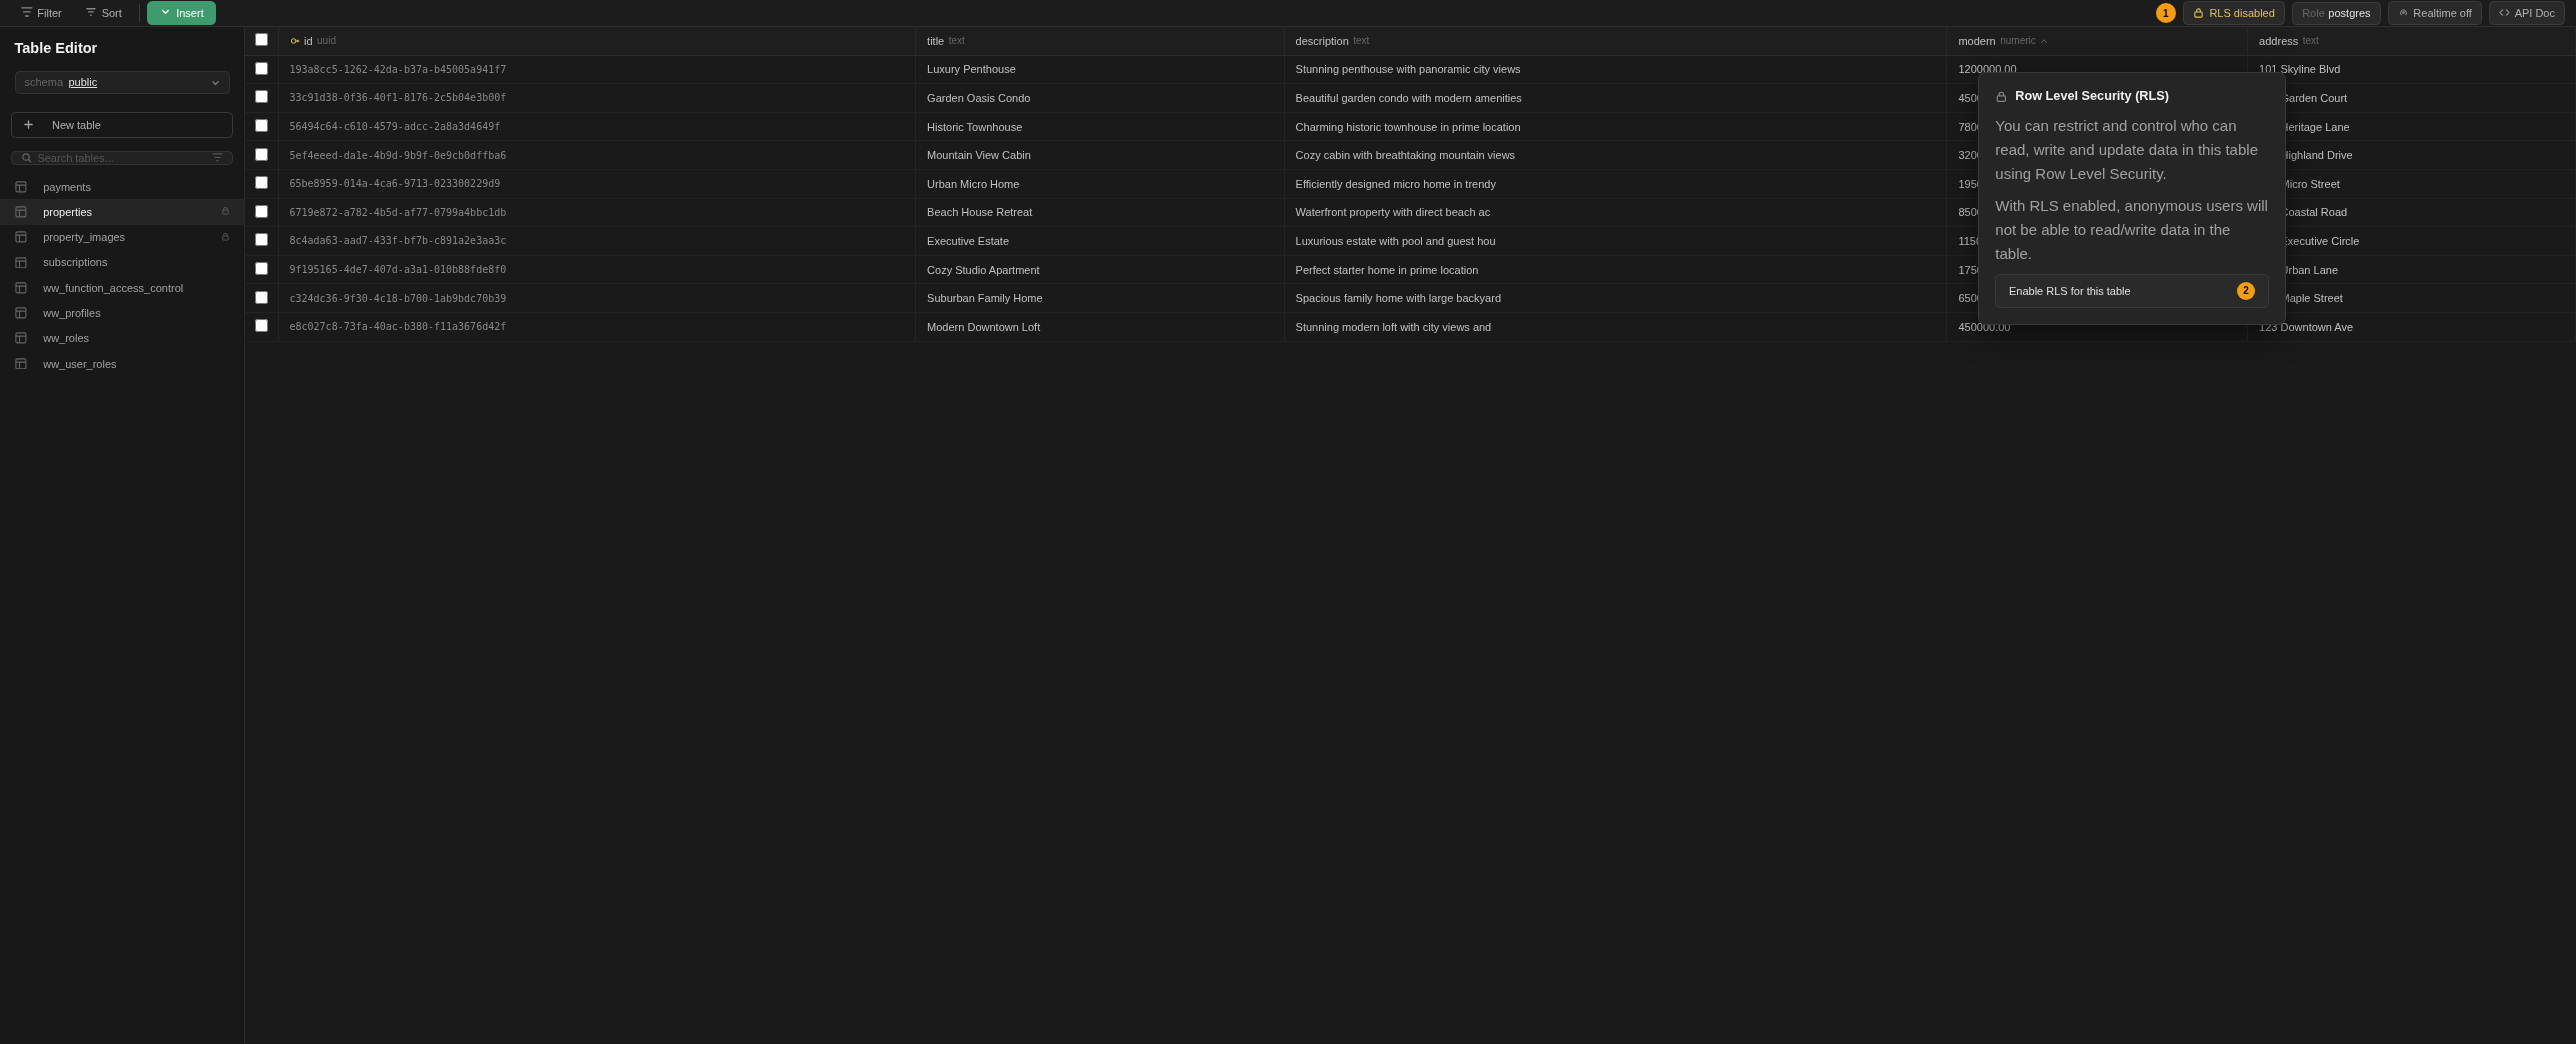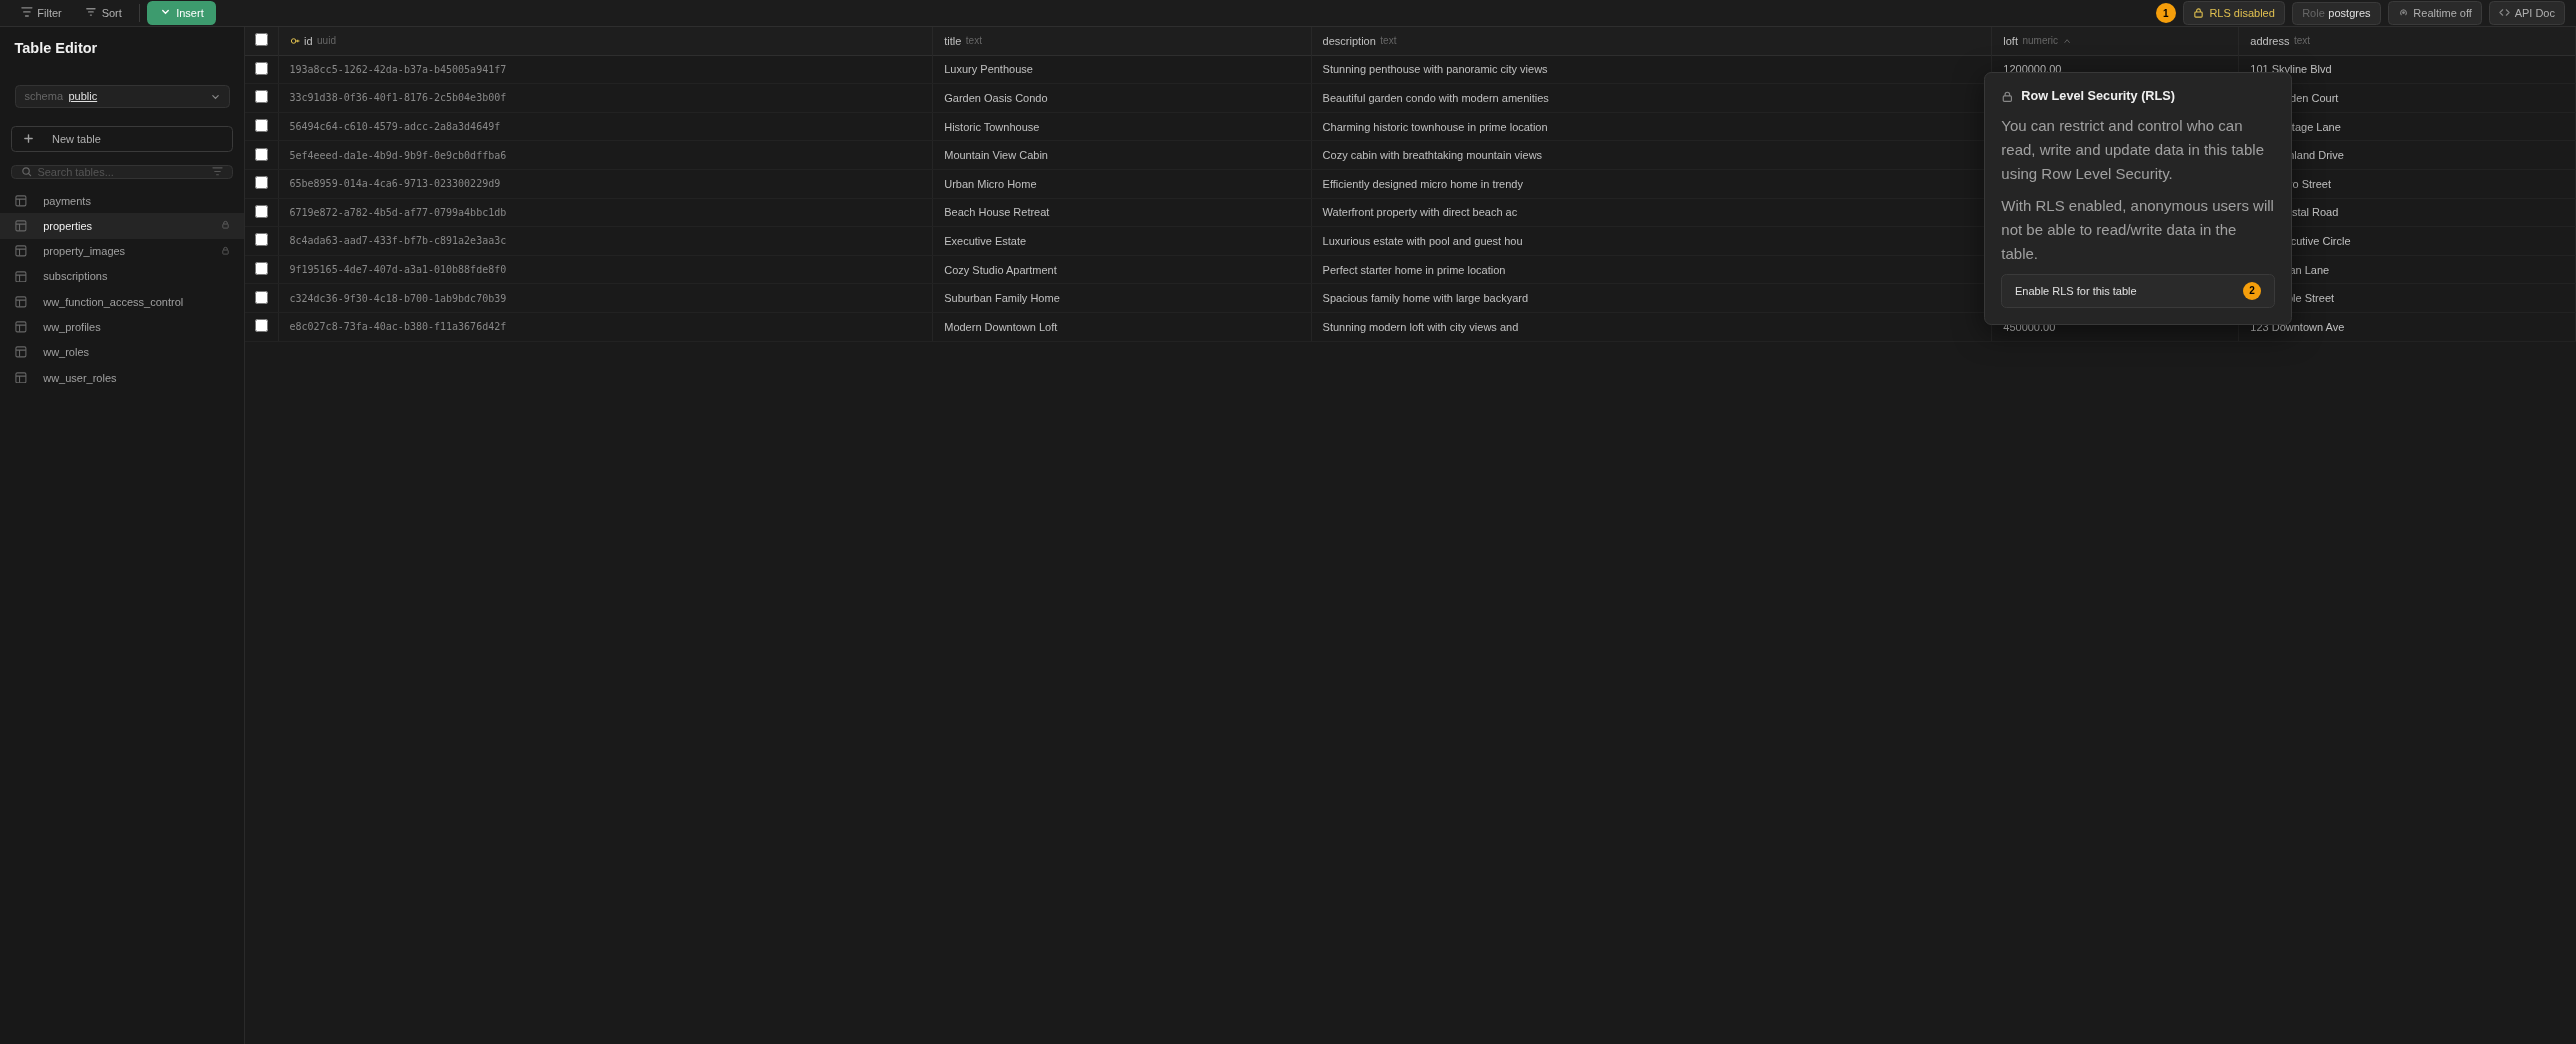--- a/index.html
+++ b/index.html
@@ -146,21 +146,21 @@
     }
 
     .sidebar-header {
       padding: 12.7px 14.5px 9px;
     }
 
     .sidebar-title {
       font-size: 14.5px;
       font-weight: 600;
       color: #f0f0f0;
-      margin-bottom: 29px;
+      margin-bottom: 15px;
     }
 
     .schema-selector {
       display: flex;
       align-items: center;
       gap: 5.4px;
       padding: 4.5px 9px;
       background: #222;
       border: 0.9px solid #333;
       border-radius: 4.5px;
@@ -320,21 +320,21 @@
     .id-cell {
       font-family: monospace;
       font-size: 10px;
       color: #888;
     }
 
     
     .rls-popup {
       position: absolute;
       top: 45px;
-      right: 284px;
+      right: 290px;
       width: 308px;
       background: #252525;
       border: 0.9px solid #383838;
       border-radius: 7.3px;
       padding: 16.3px;
       z-index: 100;
       box-shadow: 0 7.3px 29px rgba(0,0,0,0.5);
     }
 
     .rls-popup-title {
@@ -610,21 +610,21 @@
                 <div class="col-header">
 
     <span class="col-name">description</span>
     <span class="col-type">text</span>
 
   </div>
               </th>
               <th>
                 <div class="col-header">
 
-    <span class="col-name">loft</span>
+    <span class="col-name">modern</span>
     <span class="col-type">numeric</span>
     <svg width="8.2" height="8.2" viewBox="0 0 9 9" fill="none">
                     <path d="M2 6l2.5-3 2.5 3" stroke="#666" stroke-width="1" stroke-linecap="round"></path>
                   </svg>
   </div>
               </th>
               <th>
                 <div class="col-header">
 
     <span class="col-name">address</span>

